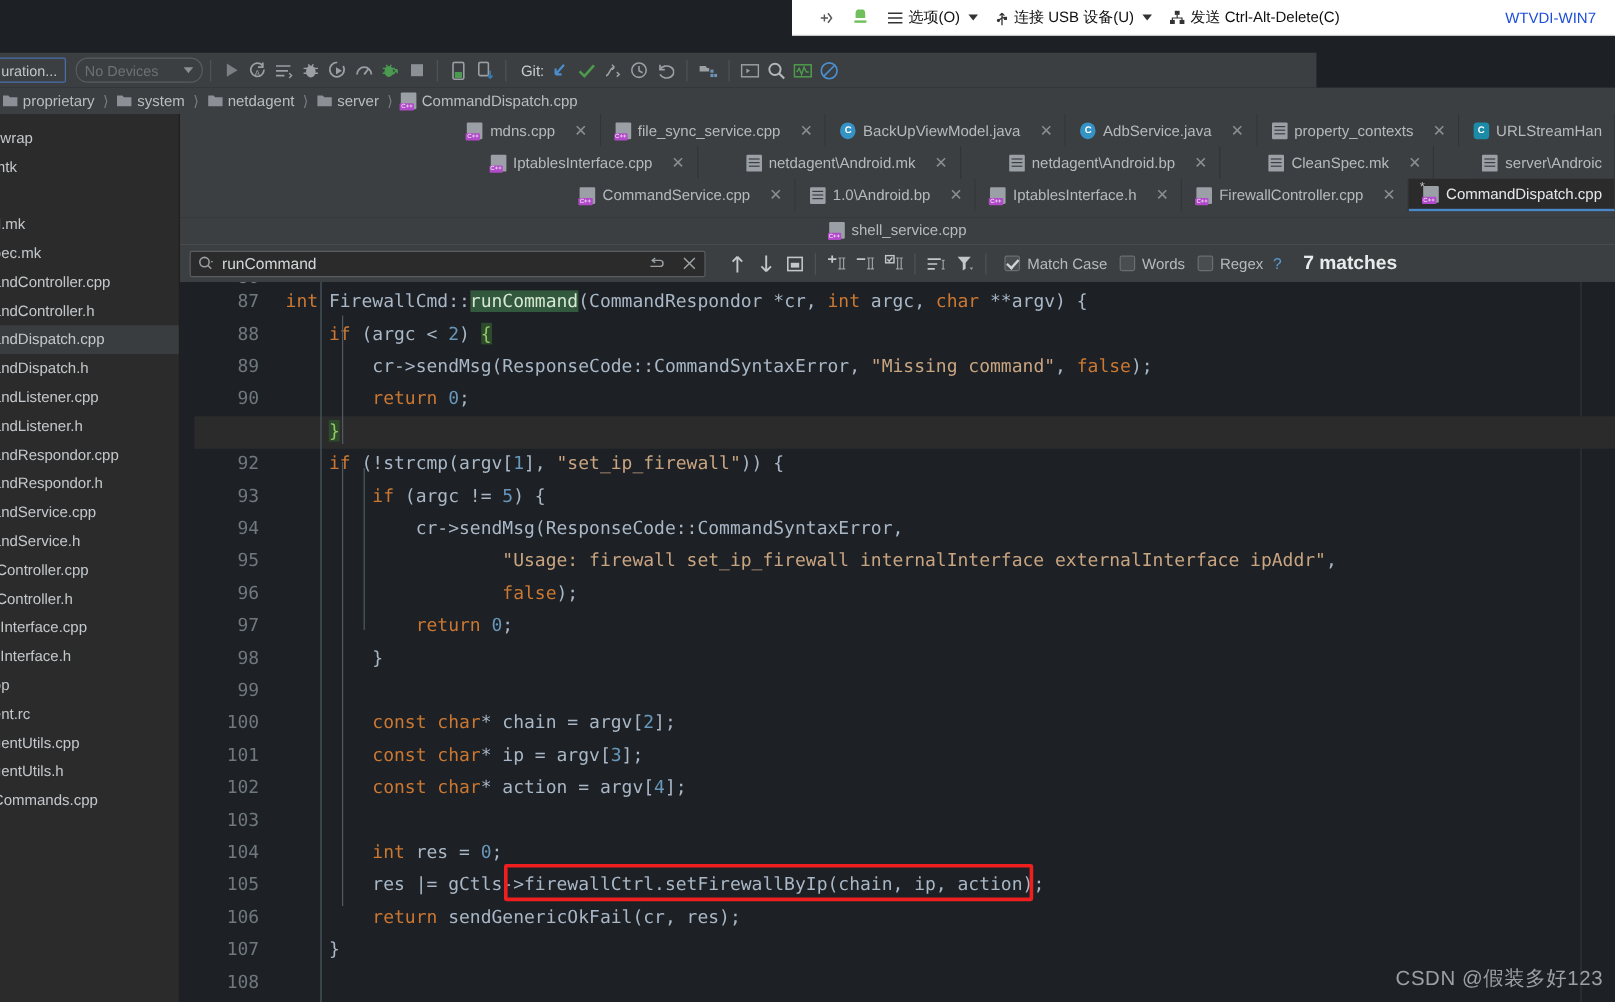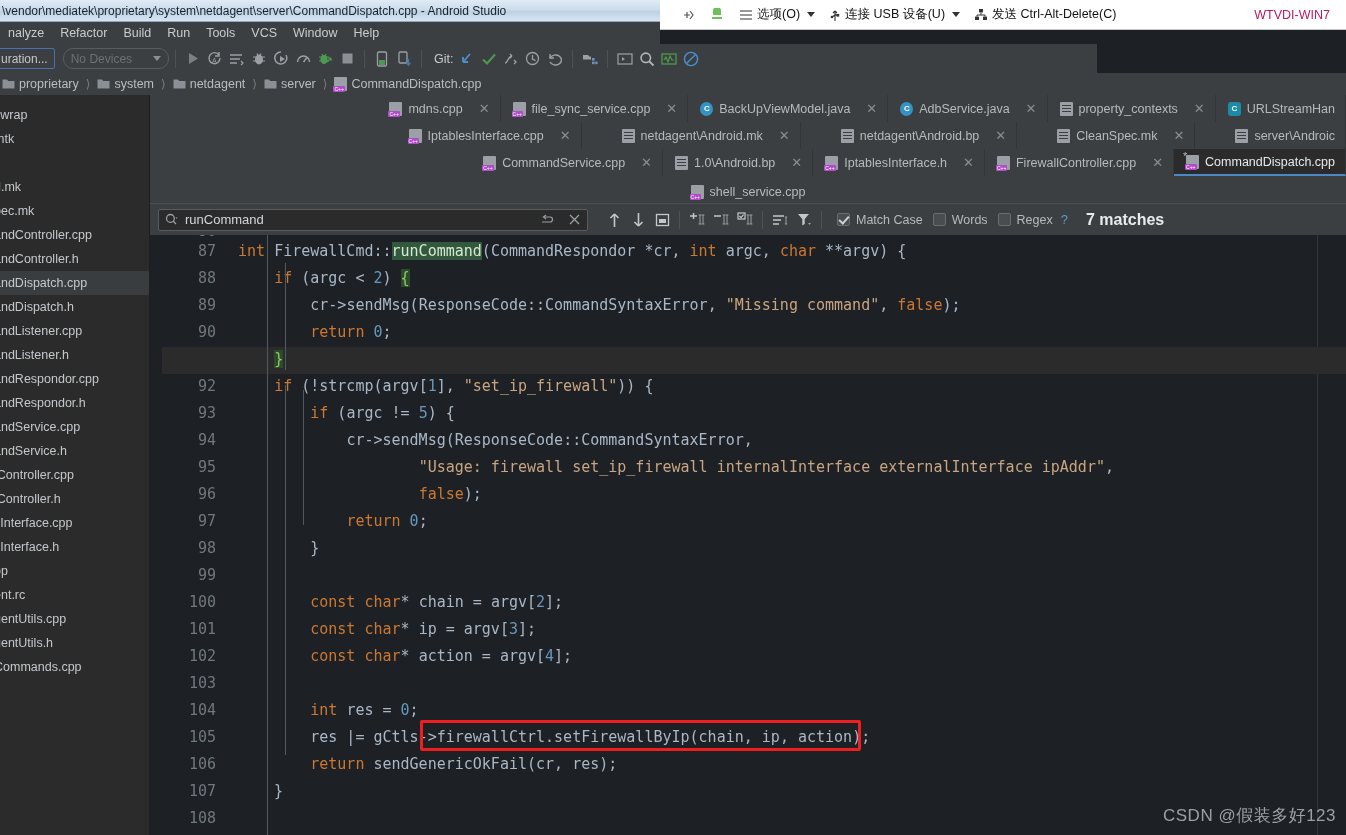--- a/index.html
+++ b/index.html
@@ -29,21 +29,21 @@
     position: absolute; left: 660px; top: 0; width: 686px; height: 30px;
     background: #ffffff;
     border-bottom: 1px solid #c8c8c8;
     display: flex; align-items: center; gap: 0px;
     padding: 0 10px 0 14px;
     font-size: 12.5px; color: #111;
   }
   .rdp-item { display: flex; align-items: center; gap: 4px; padding: 0 7px; height: 24px; white-space: nowrap; }
   .caret-dn { width: 0; height: 0; border-left: 4px solid transparent; border-right: 4px solid transparent; border-top: 5px solid #333; margin-left: 3px; }
   .rdp-spacer { flex: 1; }
-  .rdp-host { font-size: 12.5px; color: #be185d; padding-right: 6px; white-space: nowrap; }
+  .rdp-host { font-size: 12.5px; color: #1d4ed8; padding-right: 6px; white-space: nowrap; }
   .pin-icon svg, .min-icon svg, .ham-icon svg, .usb-icon svg, .send-icon svg { display: block; }
 
   
   .menubar {
     position: absolute; left: 0; top: 22px; width: 660px; height: 22px;
     background: #3c3f41;
     display: flex; align-items: center; gap: 0;
     padding-left: 0px;
   }
   .menubar .mi {
@@ -222,23 +222,20 @@
     position: absolute; right: 10px; bottom: 8px;
     color: #9ba0a4; font-size: 17px; letter-spacing: 0.5px;
     white-space: nowrap;
   }
 </style>
 </head>
 <body>
 
 <div id="root">
 
-  <div class="ide-titlebar">
-    <span class="title">\vendor\mediatek\proprietary\system\netdagent\server\CommandDispatch.cpp - Android Studio</span>
-  </div>
 
   <div class="rdp-bar">
     <div class="rdp-item pin-icon">
       <svg width="14" height="14" viewBox="0 0 14 14">
           <path d="M3 7h6M6 4v6M9 3l3 4-3 4" stroke="#555" fill="none" stroke-width="1.2"></path>
         </svg>
     </div>
     <div class="rdp-item min-icon">
       <svg width="16" height="14" viewBox="0 0 16 14">
           <path d="M4 3a4 4 0 0 1 8 0v4H4z" fill="#6fbf5a"></path>
@@ -267,30 +264,20 @@
           <rect x="1" y="8.6" width="4" height="3.4" fill="#333"></rect>
           <rect x="9" y="8.6" width="4" height="3.4" fill="#333"></rect>
           <path d="M7 4.4v2.6M3 8.6V7h8v1.6" stroke="#333" fill="none" stroke-width="1"></path>
         </svg>
       <span class="lbl">发送 Ctrl-Alt-Delete(C)</span>
     </div>
     <div class="rdp-spacer"></div>
     <div class="rdp-host">WTVDI-WIN7</div>
   </div>
 
-  <div class="menubar">
-    <div class="mi">nalyze</div>
-    <div class="mi">Refactor</div>
-    <div class="mi">Build</div>
-    <div class="mi">Run</div>
-    <div class="mi">Tools</div>
-    <div class="mi">VCS</div>
-    <div class="mi">Window</div>
-    <div class="mi">Help</div>
-  </div>
 
   <div class="toolbar">
     <div class="runcfg">uration...</div>
     <div class="devbox">
       <span>No Devices</span>
       <span class="caret-dn" style="border-top-color:#8b8f91"></span>
     </div>
     <div class="tb-sep"></div>
     <div class="tb-ic">
       <svg width="15" height="15" viewBox="0 0 15 15">

